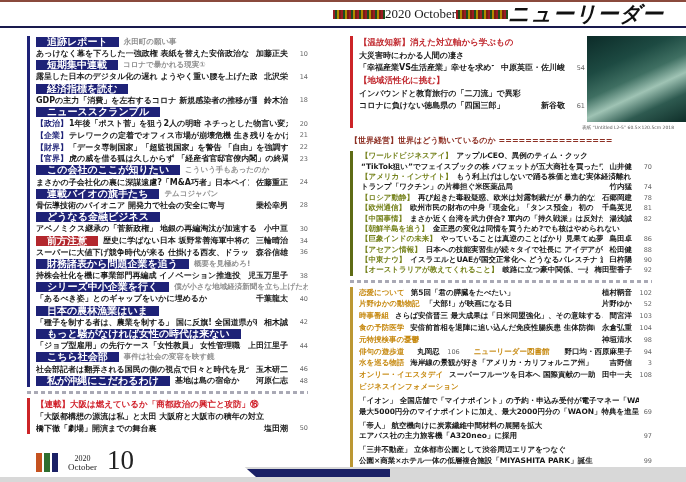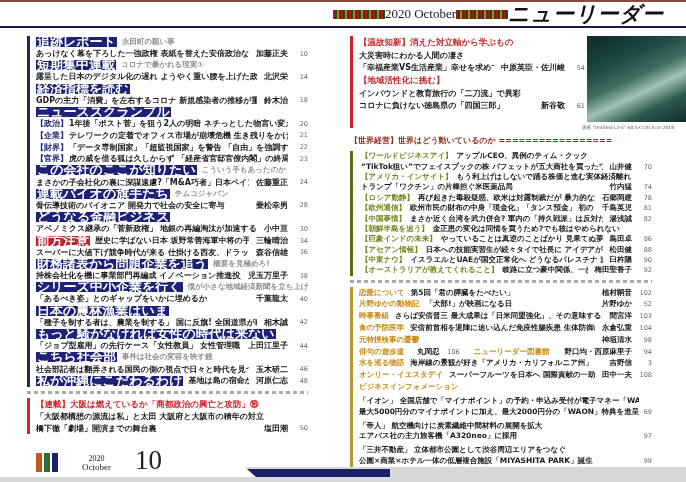--- a/index.html
+++ b/index.html
@@ -21,21 +21,21 @@
   .right-col{position:absolute;left:350px;top:36px;width:302px;}
 
   .leftmain{border-left:3px solid #1e2277;padding-left:6px;}
   .leftserial{border-left:3px solid #cc2428;padding-left:6px;margin-top:2px;}
 
   .lrow{height:11.7px;display:flex;align-items:center;white-space:nowrap;overflow:hidden;font-size:8px;font-weight:bold;}
   .t{flex:1 1 auto;overflow:hidden;}
   .a{margin-left:7px;white-space:nowrap;text-align:center;}
   .p{width:16px;text-align:right;color:#666;font-size:6.5px;font-weight:normal;margin-left:4px;flex:0 0 auto;}
   .pre{color:#1e2277;margin-right:1px;text-align:center;}
-  .tagbox{background:#1e2277;color:#fff;font-size:13px;font-weight:bold;padding:1px 1px;line-height:8px;}
+  .tagbox{background:#1e2277;color:#fff;font-size:10px;font-weight:bold;padding:1px 11px;line-height:8px;}
   .tagbox.red{background:#b3272d;}
   .tagsub{color:#909090;font-size:7.5px;margin-left:5px;}
   .taginline{flex:1 1 auto;margin-left:5px;overflow:hidden;}
   .dash{height:3px;margin:4px 0;
         background:repeating-linear-gradient(90deg,#a9a9b5 0 4px,transparent 4px 7px);}
   .serialhead{color:#d0202a;font-size:8.5px;font-weight:bold;height:13px;line-height:13px;white-space:nowrap;overflow:hidden;}
   .serialline{font-weight:bold;}
 
   
   .sectionA{border-left:3px solid #cc2428;padding-left:6px;position:relative;min-height:92px;}
@@ -57,21 +57,21 @@
   .ilines{flex:1 1 auto;overflow:hidden;}
   .ilines div{white-space:nowrap;overflow:hidden;}
   .ip{width:16px;text-align:right;color:#666;font-size:6.5px;font-weight:normal;align-self:flex-end;}
   .url{text-align:right;margin:5px -14px 0 0;font-size:8.5px;font-weight:bold;color:#222;}
 
   
   .foot-gray{position:absolute;left:0;top:467px;width:686px;height:15px;background:#d8d8d8;}
   .foot-navy{position:absolute;left:0;top:469px;width:390px;height:8px;background:#1b2166;}
   .foot-trap{position:absolute;left:0;top:440px;width:256px;height:37px;background:#fff;
              clip-path:polygon(0 0,214px 0,256px 100%,0 100%);z-index:2;}
-  .foot-inner{position:absolute;left:36px;top:448px;z-index:3;display:flex;align-items:flex-end;gap:24px;}
+  .foot-inner{position:absolute;left:36px;top:448px;z-index:3;display:flex;align-items:flex-end;gap:10px;}
   .fmark{display:flex;gap:2px;align-items:flex-end;}
   .fmark i{display:block;width:6px;height:19px;}
   .fmark i:nth-child(1){background:#c5521f;}
   .fmark i:nth-child(2){background:#2f6e2f;}
   .fmark i:nth-child(3){background:#1b2166;}
   .fdate{font-family:"Liberation Serif","DejaVu Serif",serif;text-align:center;line-height:9px;font-size:9px;color:#222;}
   .fdate .fy{font-size:8px;display:block;}
   .fnum{font-family:"Liberation Serif","DejaVu Serif",serif;font-size:27px;line-height:24px;color:#222;}
 </style>
 </head>

